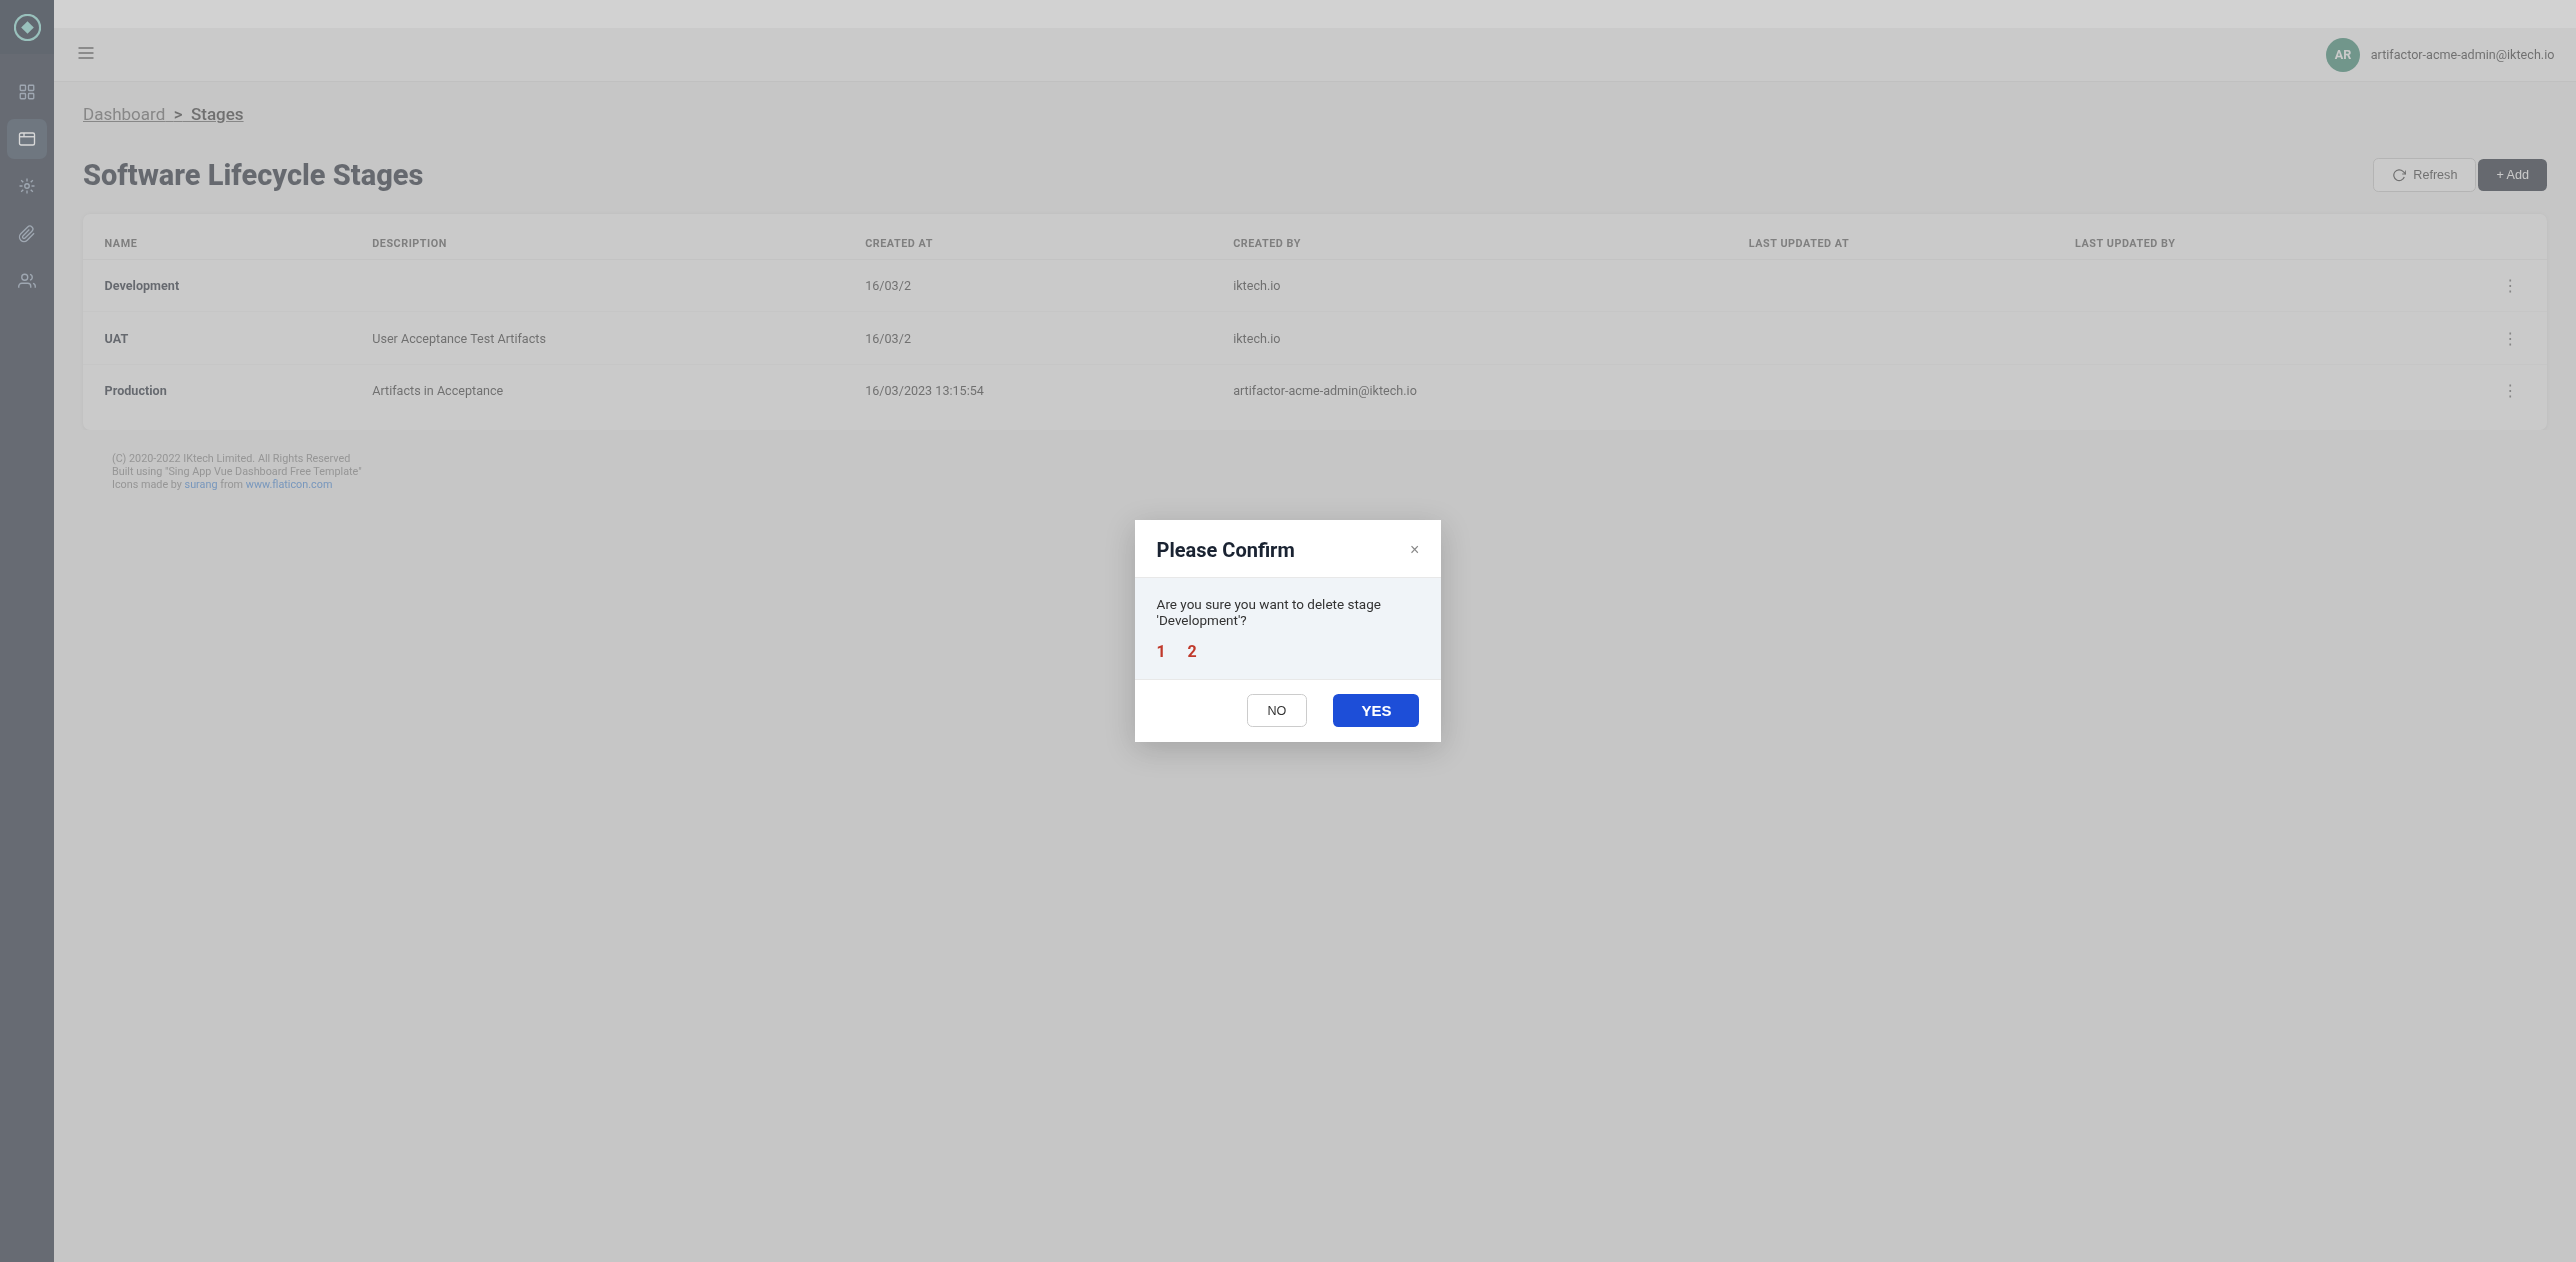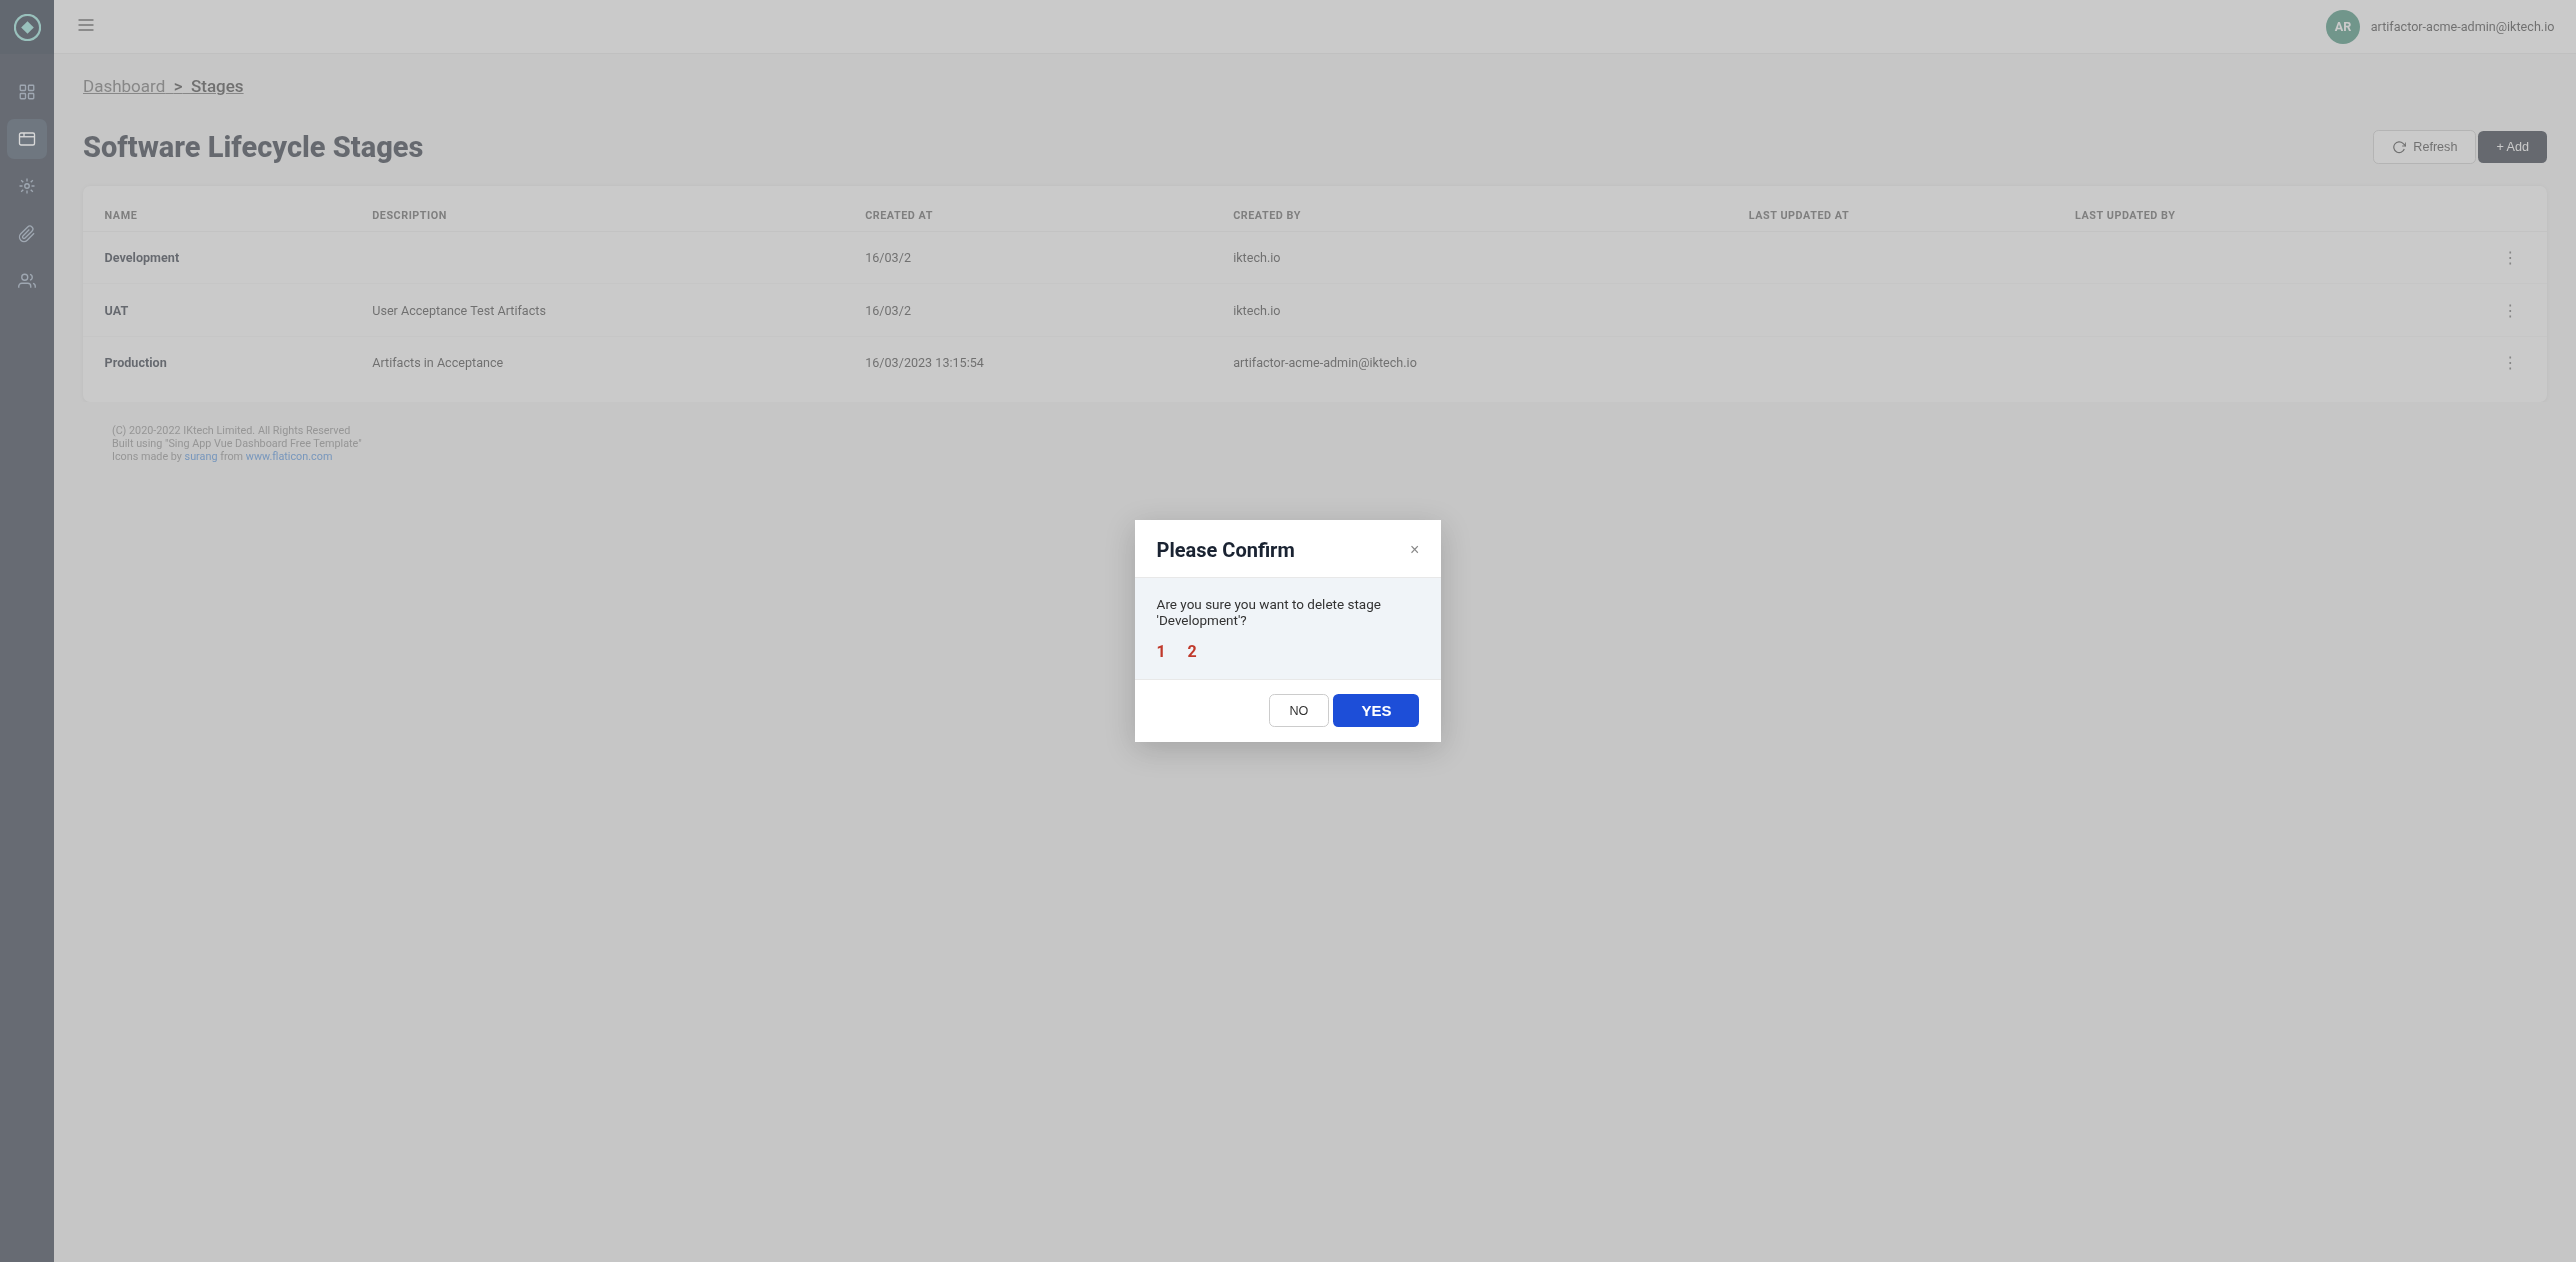--- a/index.html
+++ b/index.html
@@ -59,20 +59,21 @@
     
     .topbar {
       height: 54px;
       background: #fff;
       display: flex;
       align-items: center;
       justify-content: space-between;
       padding: 0 21.6px;
       border-bottom: 0.9px solid #e8e8e8;
       flex-shrink: 0;
+      margin-top: 28px;
     }
     .topbar-left { display: flex; align-items: center; gap: 14.4px; }
     .hamburger { cursor: pointer; color: #555; }
     .hamburger svg { width: 20px; height: 20px; }
     .topbar-right { display: flex; align-items: center; gap: 10.8px; }
     .user-avatar {
       width: 34px; height: 34px;
       background: #2e8b70;
       border-radius: 50%;
       display: flex; align-items: center; justify-content: center;
@@ -231,21 +232,21 @@
     }
     .modal-num {
       font-size: 16px;
       font-weight: 700;
     }
     .num-1 { color: #c0392b; }
     .num-2 { color: #c0392b; }
     .modal-footer {
       display: flex;
       justify-content: flex-end;
-      gap: 4px;
+      gap: 26px;
       padding: 14.4px 21.6px;
       background: #fff;
       border-top: 0.9px solid #e8e8e8;
     }
     .btn-no {
       padding: 8px 20px;
       border: 0.9px solid #ccc;
       background: #fff;
       border-radius: 5.4px;
       cursor: pointer;

